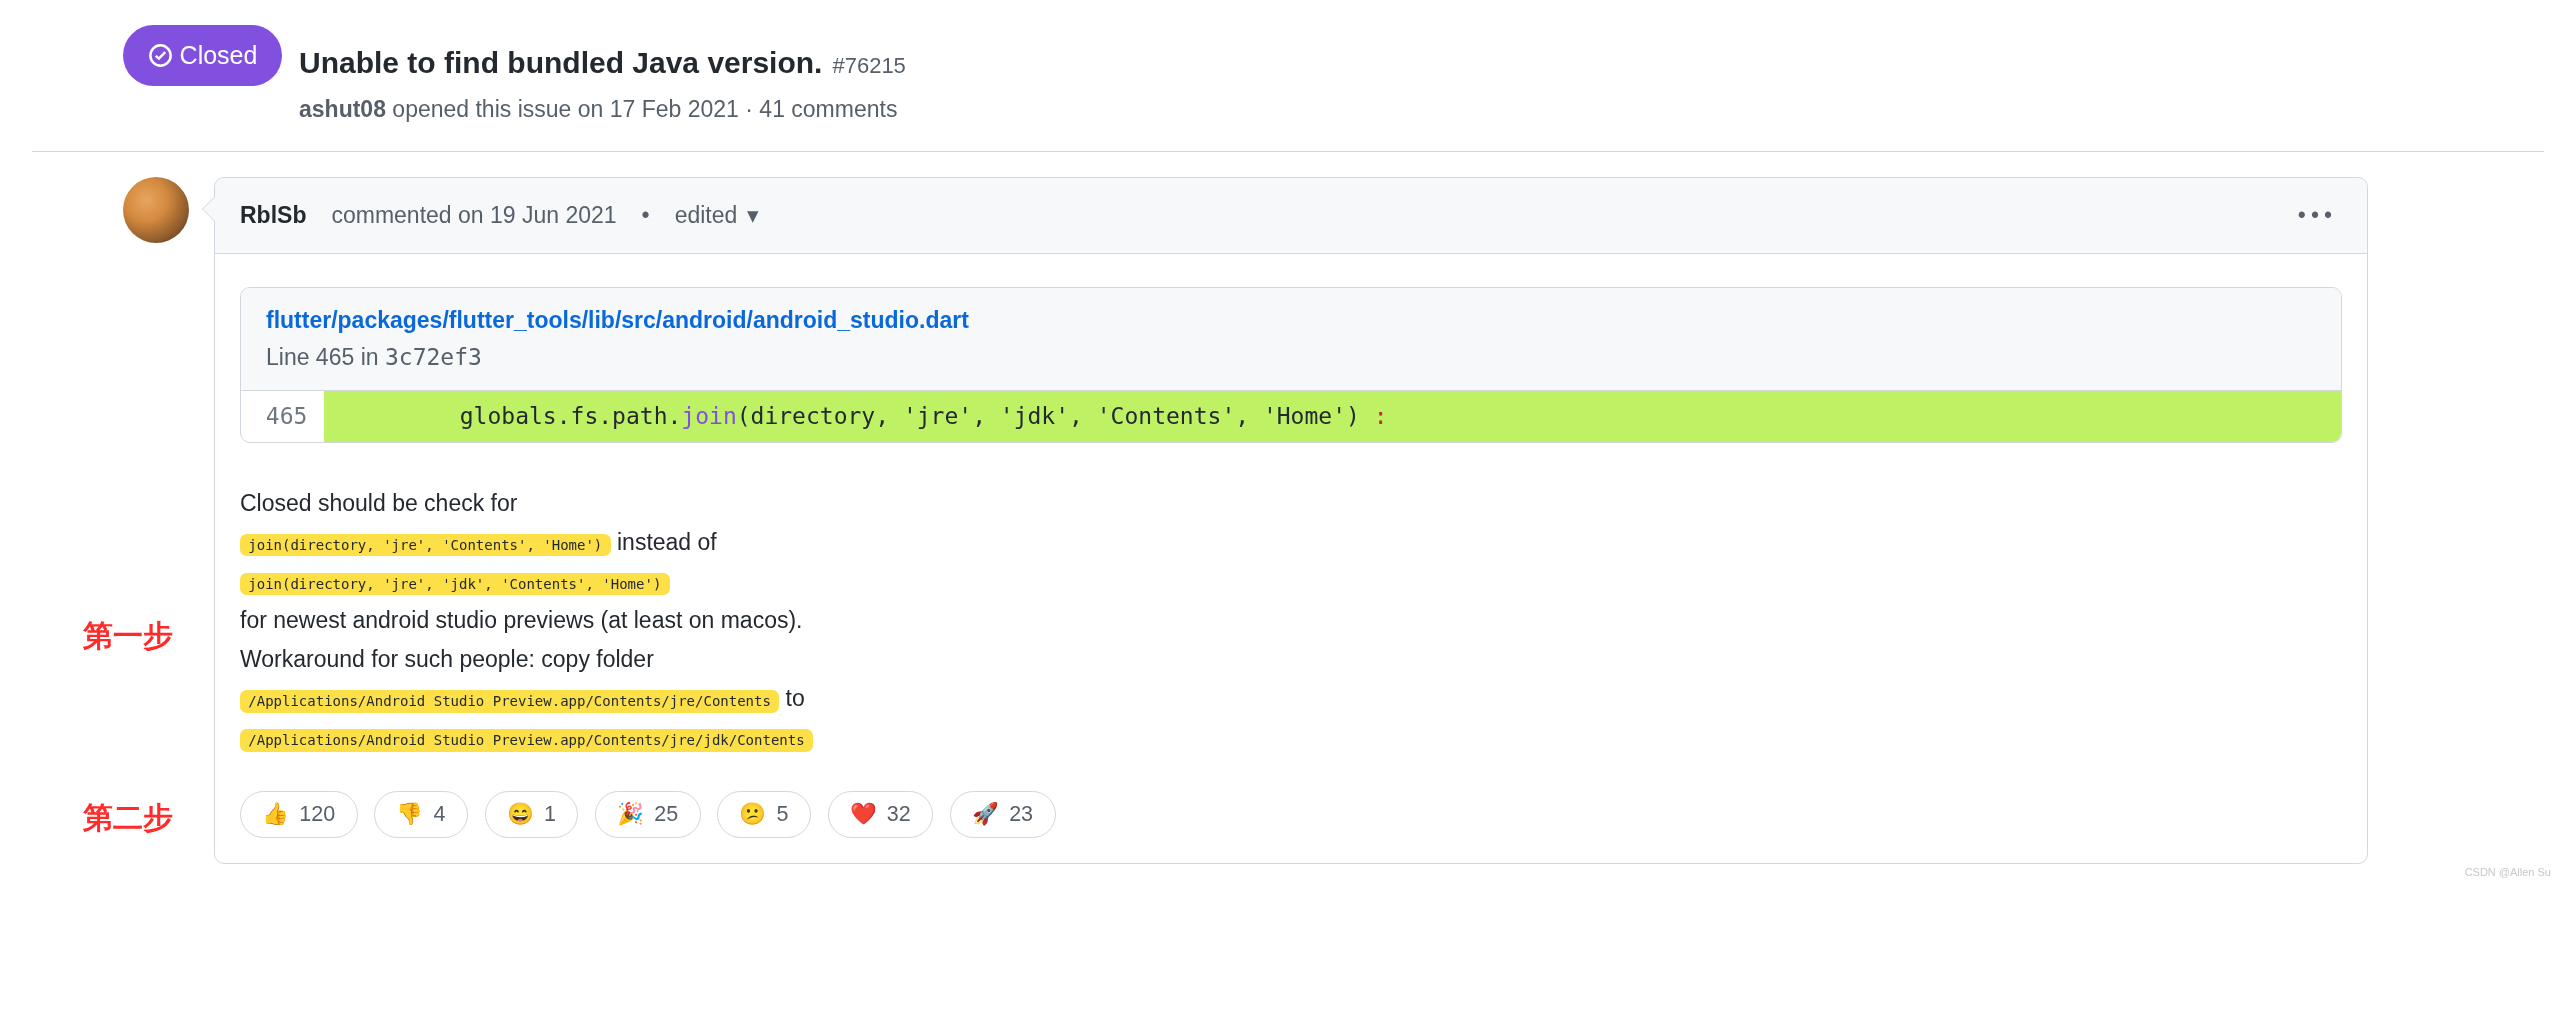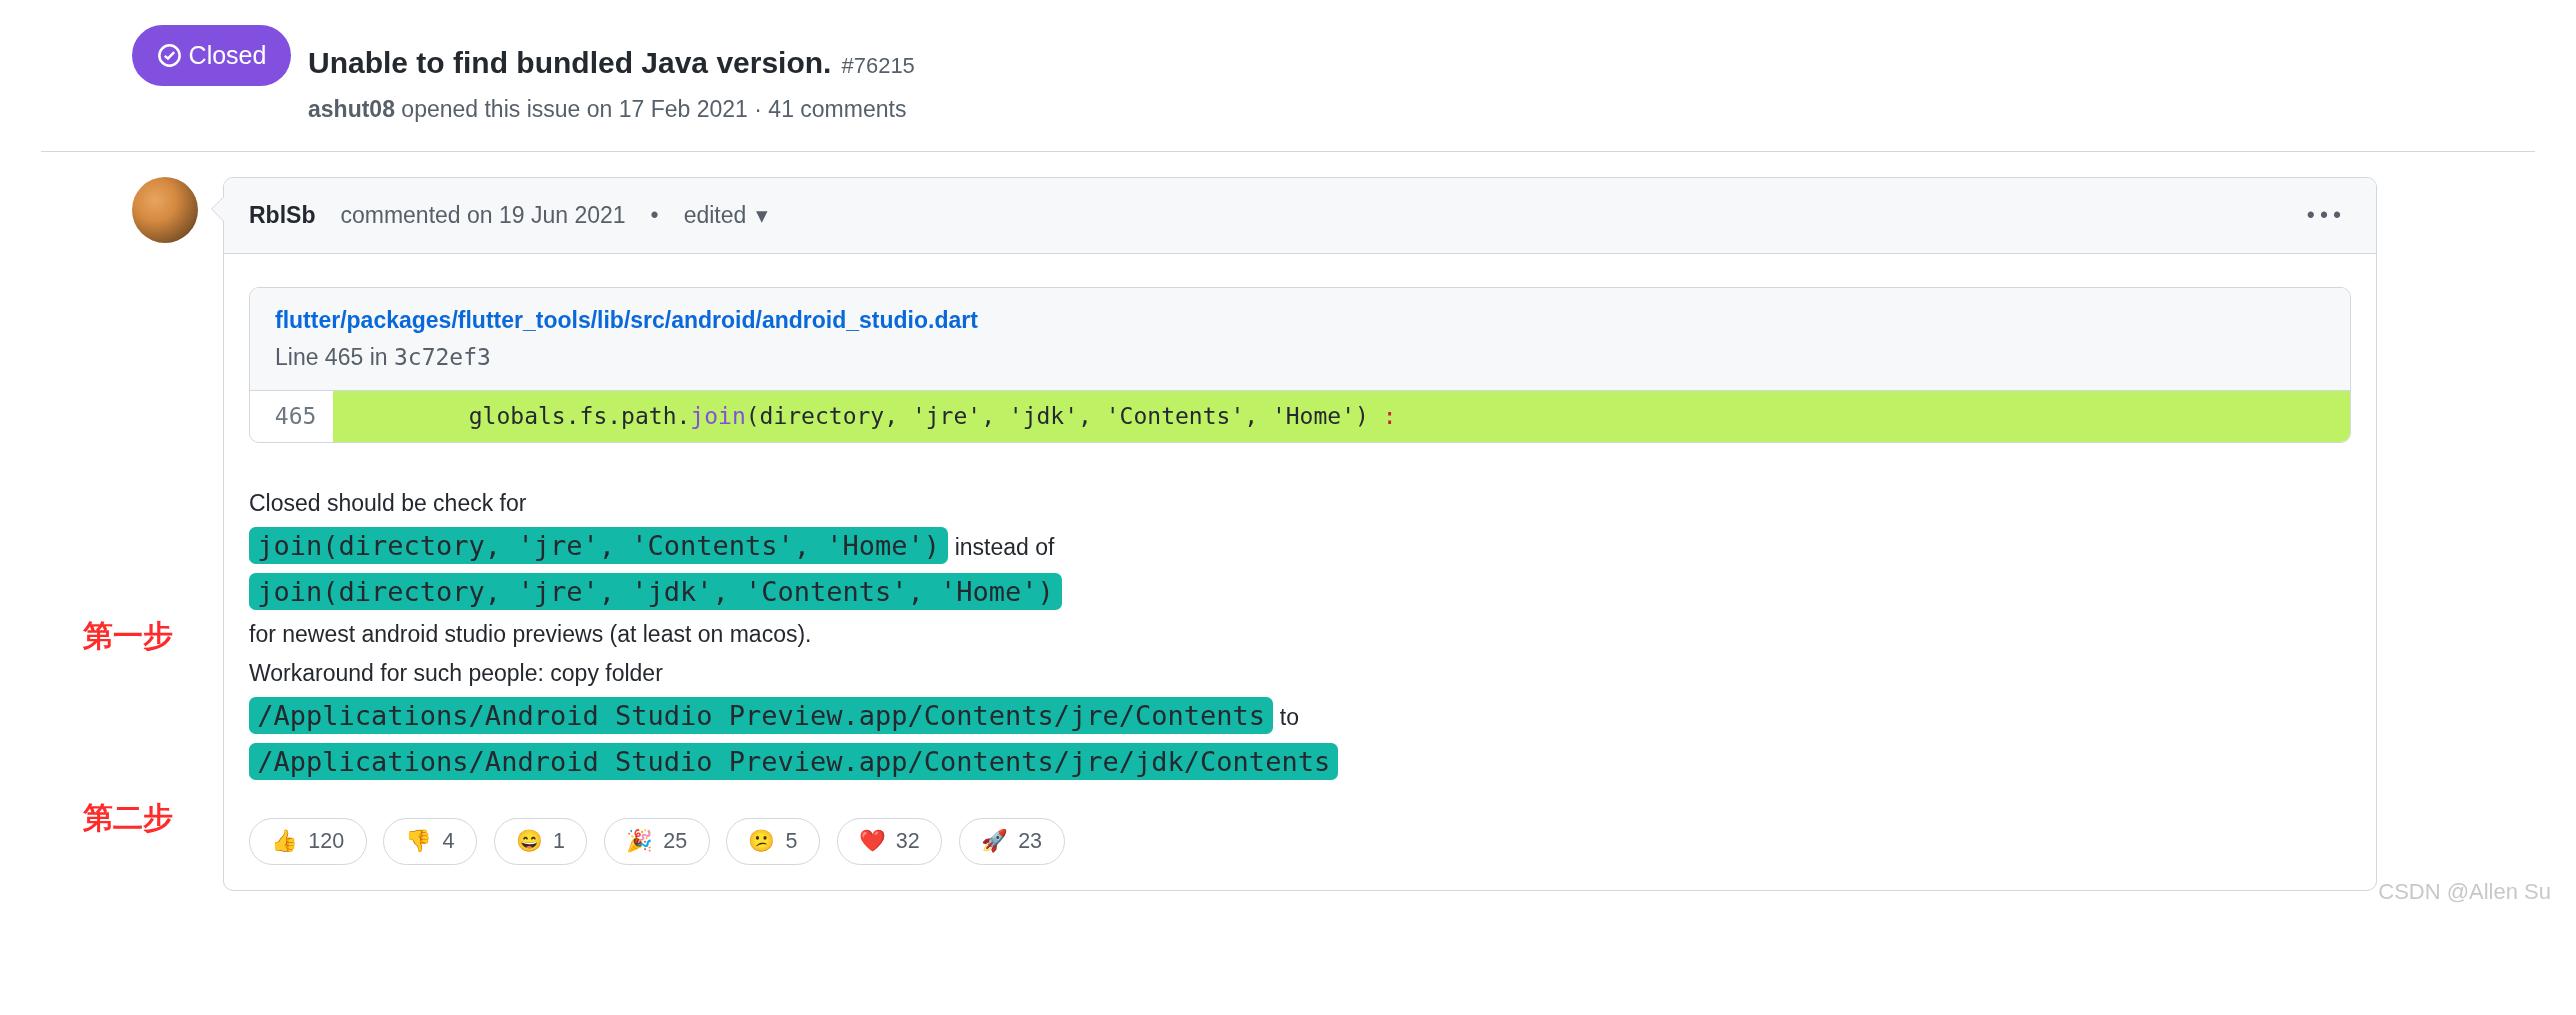--- a/index.html
+++ b/index.html
@@ -3,21 +3,21 @@
 <meta charset="utf-8">
 <style>
   * { box-sizing: border-box; margin: 0; padding: 0; }
   body {
     font-family: -apple-system, BlinkMacSystemFont, "Segoe UI", Helvetica, Arial, sans-serif;
     background: #ffffff;
     color: #24292f;
     font-size: 23px;
     line-height: 1.5;
   }
-  .container { width: 2576px; padding: 0 41px; position: relative; }
+  .container { width: 2576px; padding: 0 32px; position: relative; }
   .issue-header {
     display: flex;
     align-items: flex-start;
     gap: 16.6px;
     padding: 25px 0 25px 91px;
     border-bottom: 0.8px solid #d0d7de;
   }
   .state-badge {
     display: inline-flex;
     align-items: center;
@@ -104,43 +104,43 @@
   }
   .line-code {
     padding: 8.3px 25px; font-family: ui-monospace, SFMono-Regular, Menlo, monospace;
     white-space: pre; color: #24292f;
   }
   .tok-fn { color: #8250df; }
   .tok-op { color: #cf222e; }
   .prose { color: #24292f; font-size: 23px; line-height: 1.7; }
   .inline-code {
     font-family: ui-monospace, SFMono-Regular, Menlo, monospace;
-    background: #14b8a6;
+    background: #fde047;
     border-radius: 6.6px;
     padding: 3.3px 8.3px;
-    font-size: 27px;
+    font-size: 14px;
   }
   .reactions { display: flex; gap: 16.6px; margin-top: 33px; flex-wrap: wrap; }
   .reaction-pill {
     display: inline-flex; align-items: center; gap: 10px;
     border: 0.8px solid #d0d7de; border-radius: 827px;
     padding: 6.6px 21.5px; font-size: 21.5px; color: #57606a; cursor: pointer;
     background: #fff;
   }
   .annot {
     position: absolute;
     color: #ff2a2a;
     font-weight: 700;
     font-size: 30px;
     font-family: "PingFang SC", "Microsoft YaHei", sans-serif;
   }
   .annot.one { top: 613px; left: 83px; }
   .annot.two { top: 795px; left: 83px; }
   .watermark {
-    position: absolute; right: 25px; bottom: 8.3px; color: #c8c8c8; font-size: 22px; margin-top: 28px;
+    position: absolute; right: 25px; bottom: 8.3px; color: #c8c8c8; font-size: 11px; margin-top: 28px;
   }
 </style>
 </head>
 <body>
 
 <div class="container">
   <div class="issue-header">
     <span class="state-badge">
       <svg viewBox="0 0 16 16" fill="none" stroke="#fff" stroke-width="1.6">
         <circle cx="8" cy="8" r="6.5"></circle>

